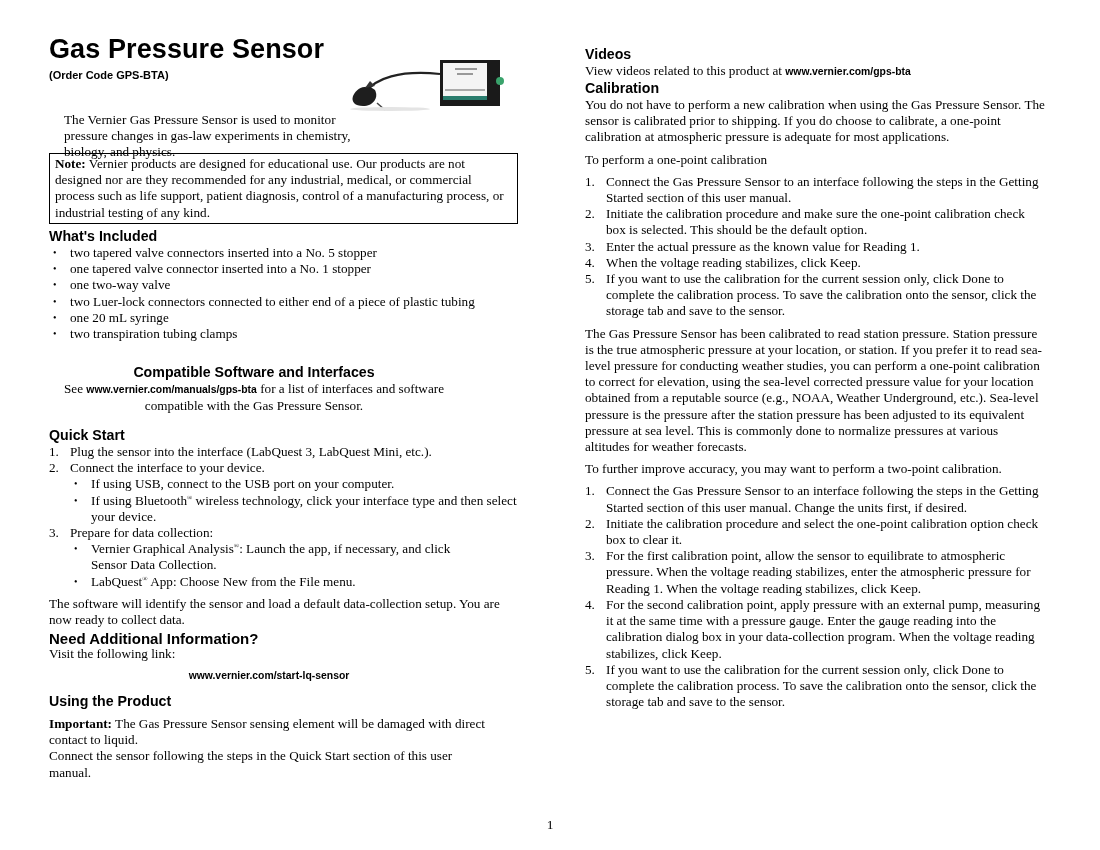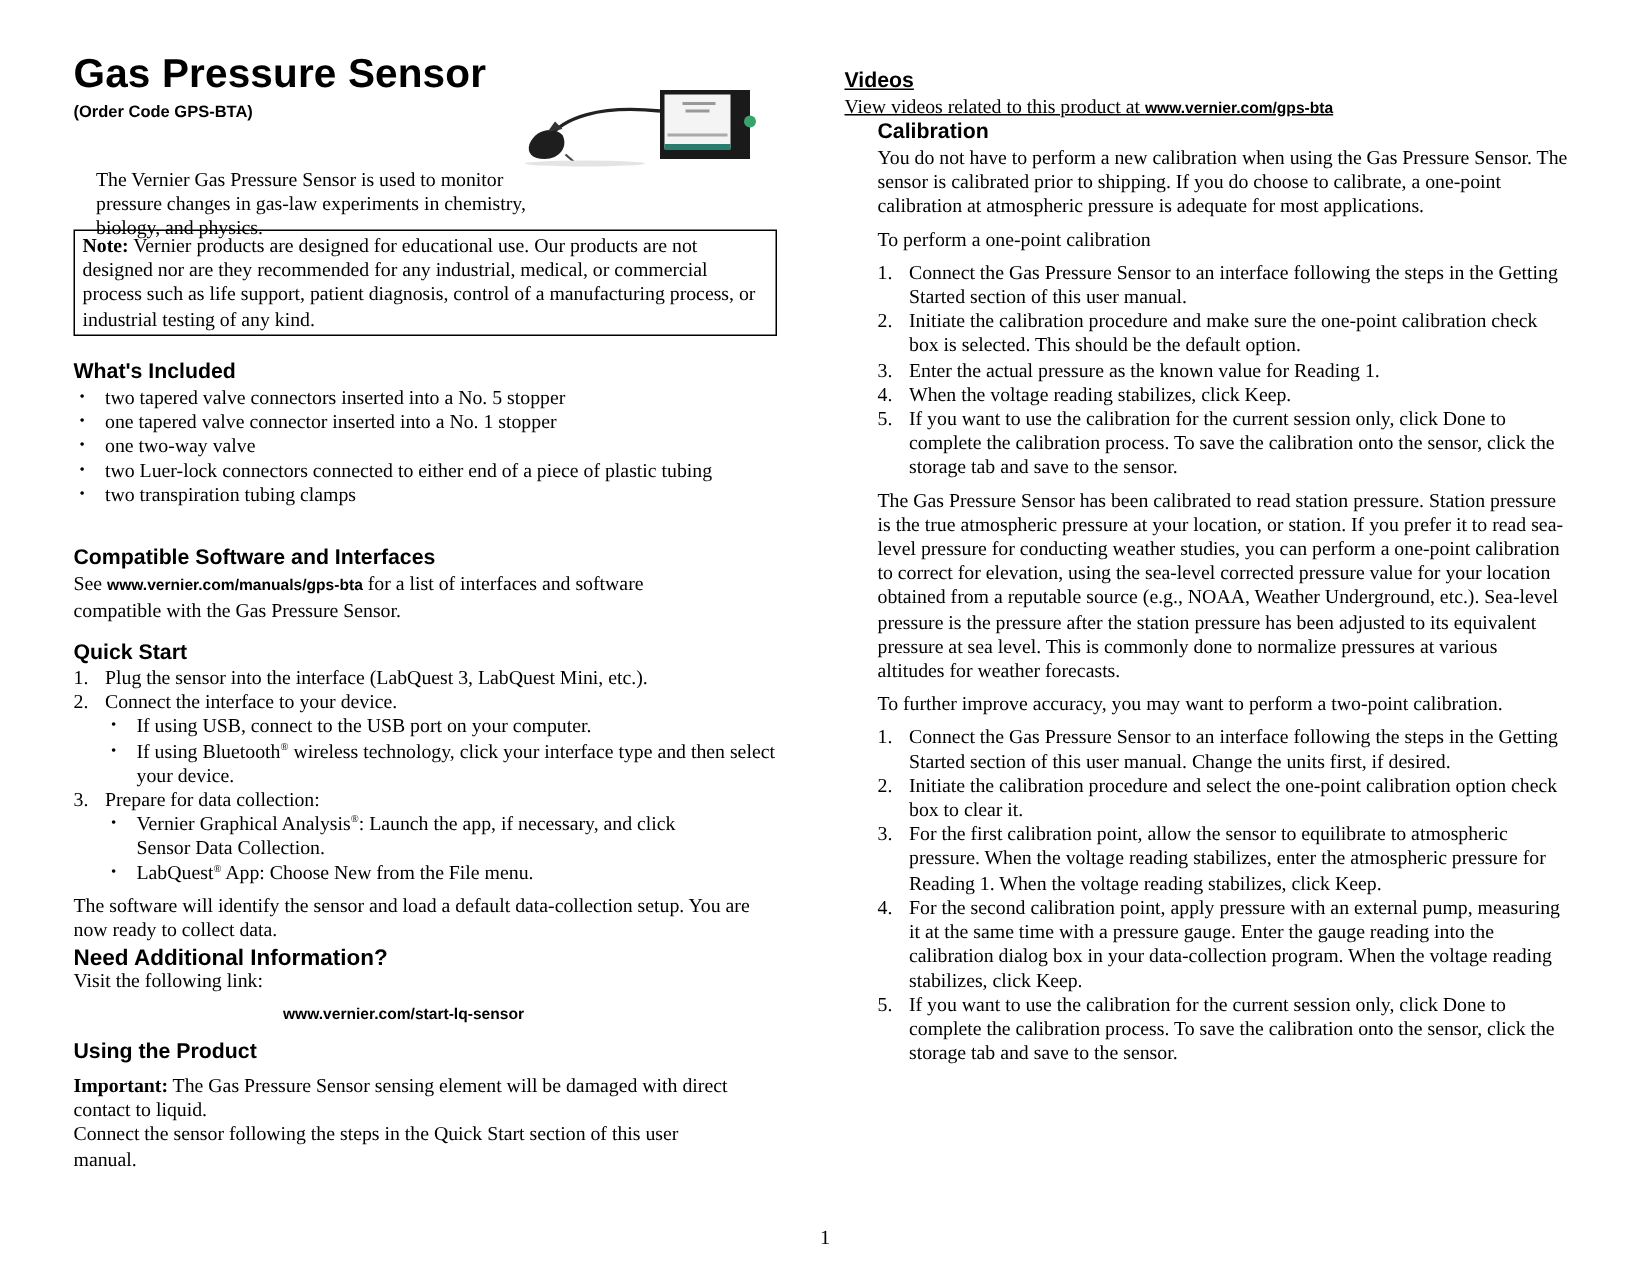--- a/index.html
+++ b/index.html
@@ -48,32 +48,33 @@
     <rect x="100" y="41" width="40" height="2" fill="#aaa"></rect>
     <rect x="98" y="48" width="44" height="4" fill="#2a7d6e"></rect>
     <circle cx="155" cy="33" r="4" fill="#3aa36c"></circle>
   </svg>
 </div>
 
 <div class="note">
   <b class="serif">Note:</b><span> Vernier products are designed for educational use. Our products are not designed nor are they recommended for any industrial, medical, or commercial process such as life support, patient diagnosis, control of a manufacturing process, or industrial testing of any kind.</span>
 </div>
 
-<div class="abs" style="left:49px; top:240px; width:470px;">
+<div class="abs" style="left:49px; top:228px; width:470px;">
   <h2 class="sec-h">What's Included</h2>
   <ul class="bul">
     <li>two tapered valve connectors inserted into a No. 5 stopper</li>
     <li>one tapered valve connector inserted into a No. 1 stopper</li>
     <li>one two-way valve</li>
     <li>two Luer-lock connectors connected to either end of a piece of plastic tubing</li>
+    <li>one 20 mL syringe</li>
     <li>two transpiration tubing clamps</li>
   </ul>
 </div>
 
-<div class="abs" style="left:49px; top:364px; width:410px;">
+<div class="abs" style="left:49px; top:364px; width:410px;text-align:center;">
   <h2 class="sec-h">Compatible Software and Interfaces</h2>
   <p><span>See </span><span class="url">www.vernier.com/manuals/gps-bta</span><span> for a list of interfaces and software compatible with the Gas Pressure Sensor.</span></p>
 </div>
 
 <div class="abs" style="left:49px; top:427px; width:470px;">
   <h2 class="sec-h">Quick Start</h2>
   <ol class="num">
     <li><span class="n">1.</span><span>Plug the sensor into the interface (LabQuest 3, LabQuest Mini, etc.).</span></li>
     <li><span class="n">2.</span><span>Connect the interface to your device.</span>
       <ul class="bul">
@@ -96,21 +97,21 @@
   <p>Visit the following link:</p>
   <p class="center-url" style="margin-top:5px; padding-right:30px;"><span class="url">www.vernier.com/start-lq-sensor</span></p>
 </div>
 
 <div class="abs" style="left:49px; top:693px; width:470px;">
   <h2 class="sec-h">Using the Product</h2>
   <p style="margin-top:6px;"><b class="serif">Important:</b><span> The Gas Pressure Sensor sensing element will be damaged with direct contact to liquid.</span></p>
   <p style="padding-right:30px;">Connect the sensor following the steps in the Quick Start section of this user manual.</p>
 </div>
 
-<div class="abs" style="left:563px; top:46px; width:460px;text-decoration:underline;">
+<div class="abs" style="left:585px; top:46px; width:460px;">
   <h2 class="sec-h">Videos</h2>
   <p><span>View videos related to this product at </span><span class="url">www.vernier.com/gps-bta</span></p>
 </div>
 
 <div class="abs" style="left:585px; top:80px; width:460px;">
   <h2 class="sec-h">Calibration</h2>
   <p>You do not have to perform a new calibration when using the Gas Pressure Sensor. The sensor is calibrated prior to shipping. If you do choose to calibrate, a one-point calibration at atmospheric pressure is adequate for most applications.</p>
   <p style="margin-top:6px;">To perform a one-point calibration</p>
   <ol class="num" style="margin-top:6px;">
     <li><span class="n">1.</span><span>Connect the Gas Pressure Sensor to an interface following the steps in the Getting Started section of this user manual.</span></li>

